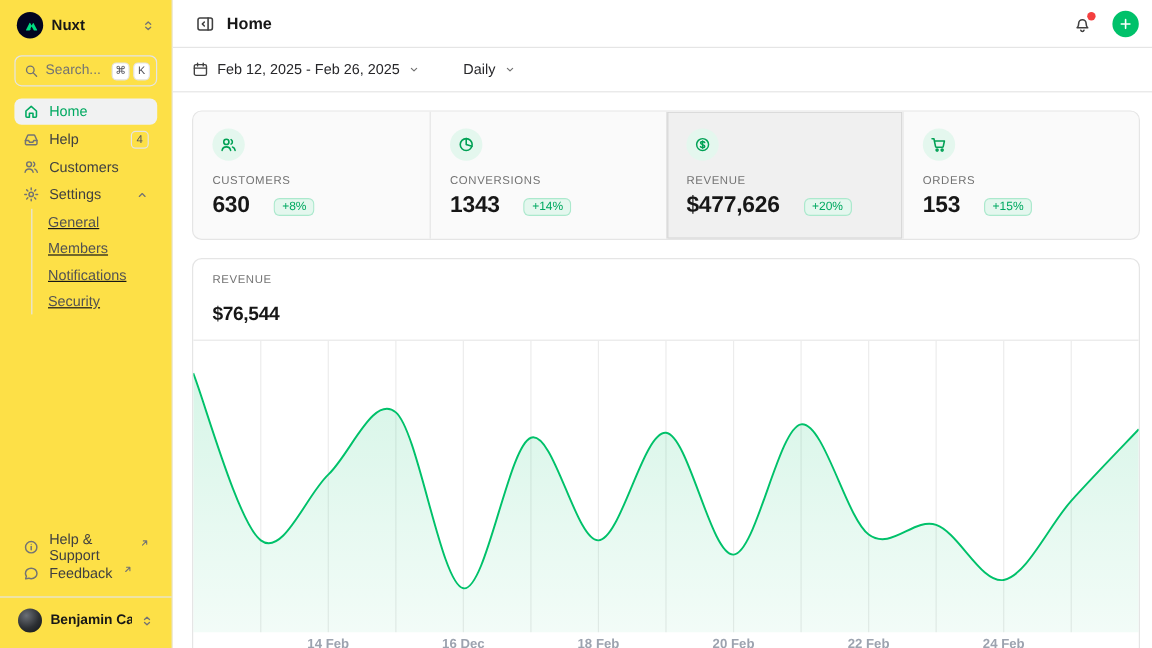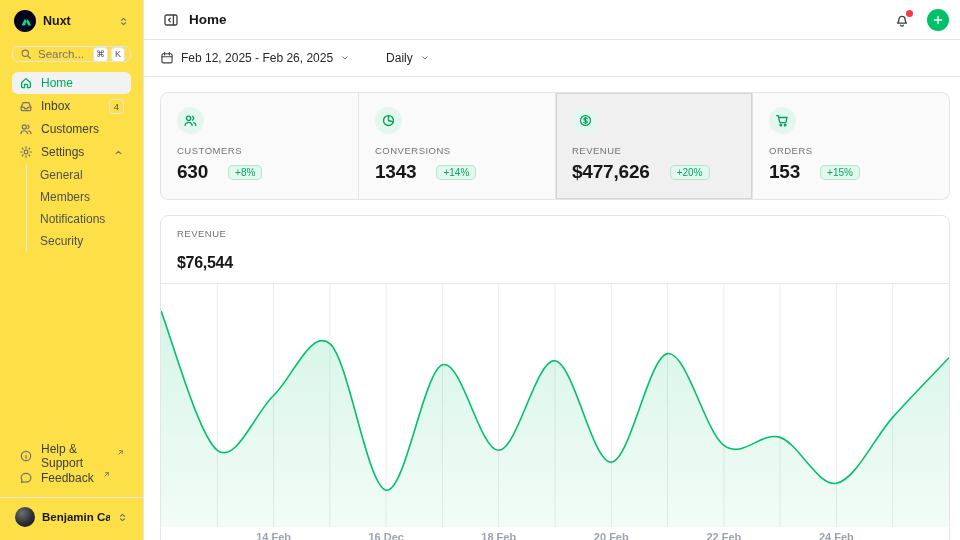--- a/index.html
+++ b/index.html
@@ -9,38 +9,38 @@
 
   
   .sidebar { width:144px; min-width:144px; border-right:1px solid #e5e5e5;
     display:flex; flex-direction:column; padding:8px 12px 10px; background:#fde047; }
   .ws-row { display:flex; align-items:center; gap:7px; height:26px; padding:0 2px;
     border-radius:6px; cursor:pointer; }
   .nuxt-logo { width:22px; height:22px; border-radius:50%; background:#020420;
     display:flex; align-items:center; justify-content:center; }
   .ws-name { font-size:12.5px; font-weight:700; flex:1; }
   .chev-ud { color:#737373; display:flex; }
-  .search { margin:12px 0 10px; height:16px; border:1px solid #e4e4e7; border-radius:6px;
+  .search { margin:12px 0 10px; height:26px; border:1px solid #e4e4e7; border-radius:6px;
     display:flex; align-items:center; gap:6px; padding:0 5px 0 7px; color:#737373; cursor:text; }
   .search .ph { font-size:11.5px; flex:1; color:#737373; }
   .kbds { display:flex; gap:3px; }
   kbd { font-family:"Liberation Sans", sans-serif; font-size:9px; color:#52525b;
     border:1px solid #e4e4e7; border-radius:4px; background:#fff; min-width:14px; height:15px;
     display:flex; align-items:center; justify-content:center; padding:0 2px; }
   .nav { display:flex; flex-direction:column; gap:1px; }
   .nav-item { display:flex; align-items:center; gap:8px; height:22px; padding:0 7px;
     border-radius:6px; font-size:12px; color:#404040; cursor:pointer; }
   .nav-item .ni-icon { display:flex; color:#737373; }
   .nav-item .ni-label { flex:1; }
   .nav-item.active { background:#f1f2f2; color:#00A961; font-weight:500; }
   .nav-item.active .ni-icon { color:#00A961; }
   .count-badge { font-size:9.5px; color:#52525b; border:1px solid #e4e4e7; border-radius:4px;
     min-width:15px; height:15px; display:flex; align-items:center; justify-content:center; }
   .subnav { margin-left:14px; border-left:1px solid #e5e5e5; padding-left:13px;
-    display:flex; flex-direction:column; }
+    display:flex; flex-direction:column;text-decoration:underline; }
   .subnav-item { height:22px; display:flex; align-items:center; font-size:12px;
     color:#525252; cursor:pointer; }
   .sb-spacer { flex:1; }
   .sb-link { display:flex; align-items:center; gap:8px; height:22px; padding:0 7px;
     font-size:12px; color:#404040; cursor:pointer; border-radius:6px; }
   .sb-link .ni-icon { display:flex; color:#737373; }
   .ext { color:#737373; margin-left:1px; align-self:flex-start; margin-top:4px; display:flex; }
   .sb-divider { border-top:1px solid #e5e5e5; margin:8px -12px 6px; }
   .user-row { display:flex; align-items:center; gap:7px; height:26px; padding:0 3px; cursor:pointer; }
   .avatar { width:20px; height:20px; border-radius:50%;
@@ -137,21 +137,21 @@
         </span>
         <span class="ni-label">Home</span>
       </div>
       <div class="nav-item">
         <span class="ni-icon">
           <svg width="14" height="14" viewBox="0 0 16 16" fill="none" stroke="currentColor" stroke-width="1.4" stroke-linecap="round" stroke-linejoin="round">
               <path d="M2.5 9.3 4.5 4.7a1 1 0 0 1 .9-.6h5.2a1 1 0 0 1 .9.6l2 4.6v2.9a1 1 0 0 1-1 1H3.5a1 1 0 0 1-1-1z"></path>
               <path d="M2.5 9.3h3.1l.9 1.7h3l.9-1.7h3.1"></path>
             </svg>
         </span>
-        <span class="ni-label">Inbox</span>
+        <span class="ni-label">Help</span>
         <span class="count-badge">4</span>
       </div>
       <div class="nav-item">
         <span class="ni-icon">
           <svg width="14" height="14" viewBox="0 0 16 16" fill="none" stroke="currentColor" stroke-width="1.4" stroke-linecap="round" stroke-linejoin="round">
               <circle cx="6" cy="5.6" r="2.3"></circle>
               <path d="M2.2 13.2c.3-1.9 1.8-3.2 3.8-3.2s3.5 1.3 3.8 3.2"></path>
               <path d="M10.2 3.6a2.3 2.3 0 0 1 0 4"></path>
               <path d="M11.5 10.2c1.3.5 2.1 1.6 2.3 3"></path>
             </svg>

